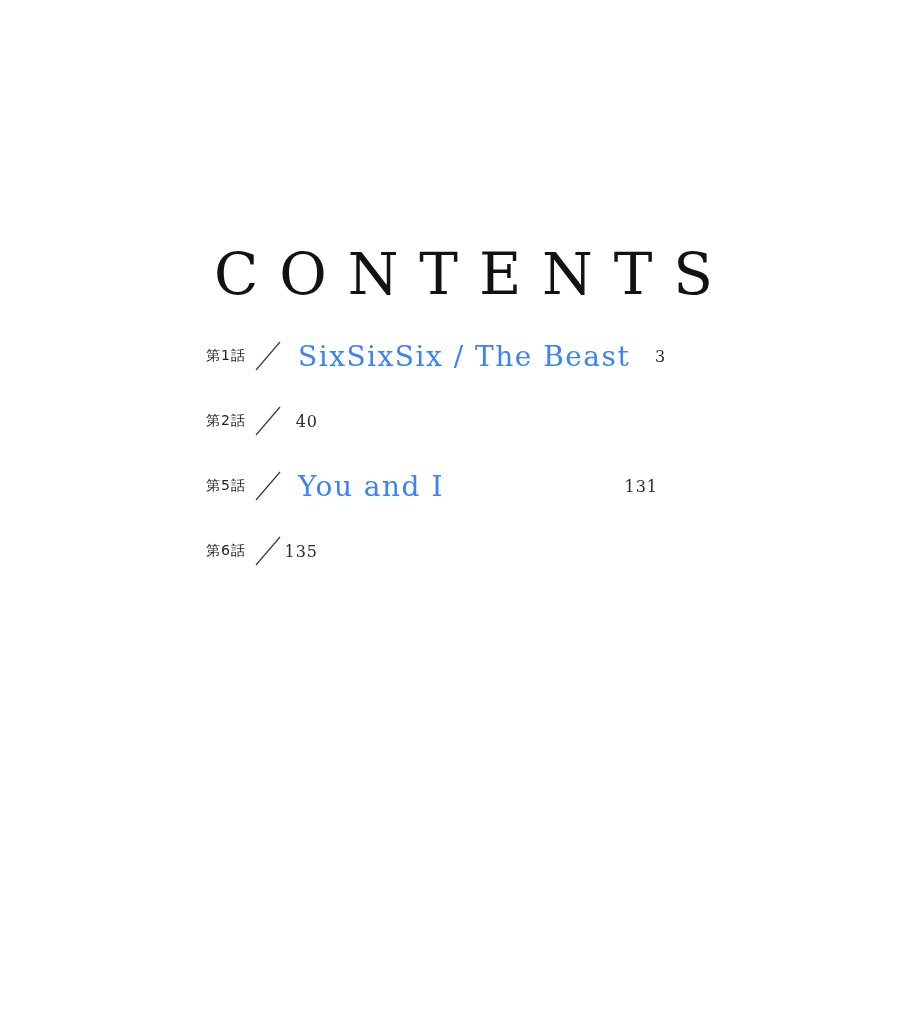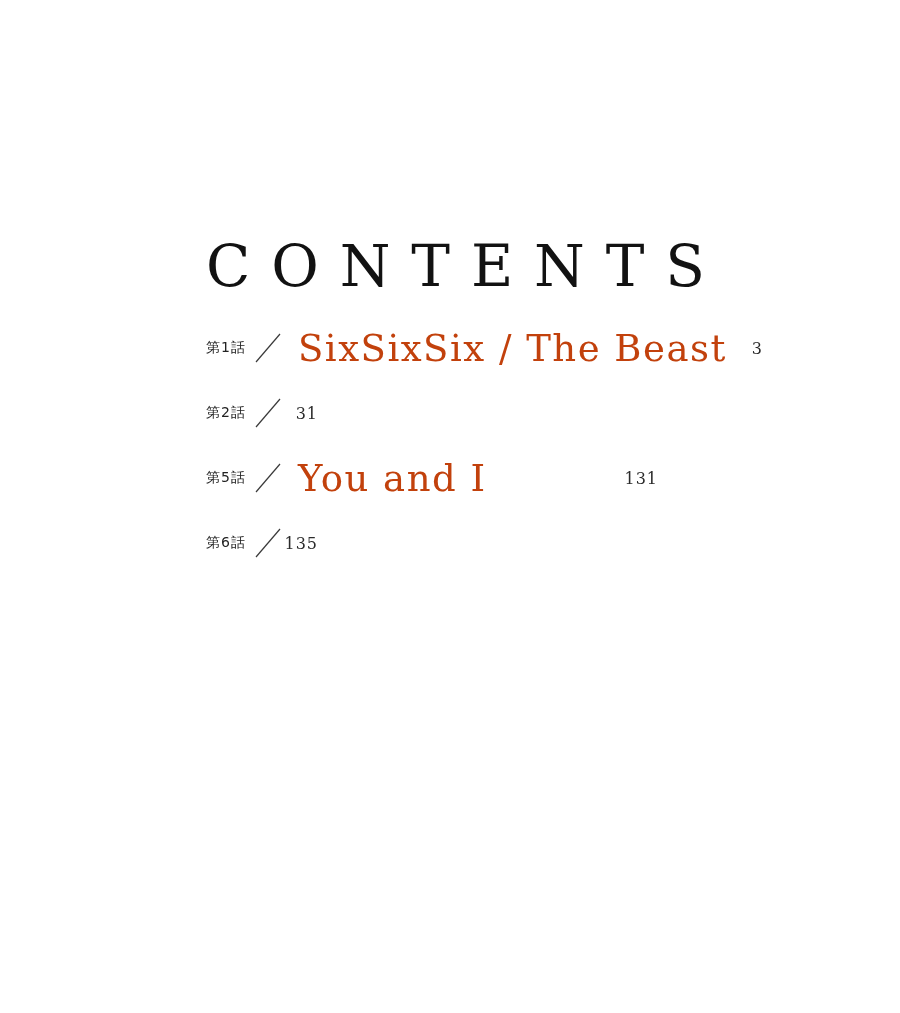--- a/index.html
+++ b/index.html
@@ -16,21 +16,21 @@
     color: #1d1d1d;
     overflow: hidden;
   }
   .content {
     position: absolute;
     left: 206px;
     top: 234px;
     width: 452px;
   }
   .contents-title {
-    margin: 0;
+    margin: 8px;
     padding: 0;
     font-size: 58px;
     font-weight: 400;
     line-height: 64px;
     letter-spacing: 0.36em;
     color: #121212;
     white-space: nowrap;
   }
   .toc {
     margin-top: 34px;
@@ -52,24 +52,24 @@
   .slash-sep {
     display: inline-block;
     width: 28px;
     height: 32px;
     margin-left: 2px;
     flex: 0 0 auto;
   }
   .entry-title {
     flex: 1;
     margin-left: 16px;
-    font-size: 37px;
+    font-size: 28px;
     font-weight: 400;
     letter-spacing: 1.5px;
-    color: #c2410c;
+    color: #3b82f6;
     white-space: nowrap;
   }
   .page-num {
     font-size: 16px;
     letter-spacing: 1px;
     color: #2b2b2b;
     text-align: right;
     min-width: 36px;
   }
 </style>
@@ -90,21 +90,21 @@
           </svg>
         <span class="entry-title">SixSixSix / The Beast</span>
         <span class="page-num">3</span>
       </div>
 
       <div class="toc-row">
         <span class="chapter-label">第2話</span>
         <svg class="slash-sep" viewBox="0 0 28 32">
             <line x1="2" y1="30" x2="26" y2="2" stroke="#3a3a3a" stroke-width="1.2"></line>
           </svg>
-        <span class="page-num">31</span>
+        <span class="page-num">40</span>
       </div>
 
 
 
       <div class="toc-row">
         <span class="chapter-label">第5話</span>
         <svg class="slash-sep" viewBox="0 0 28 32">
             <line x1="2" y1="30" x2="26" y2="2" stroke="#3a3a3a" stroke-width="1.2"></line>
           </svg>
         <span class="entry-title">You and I</span>

